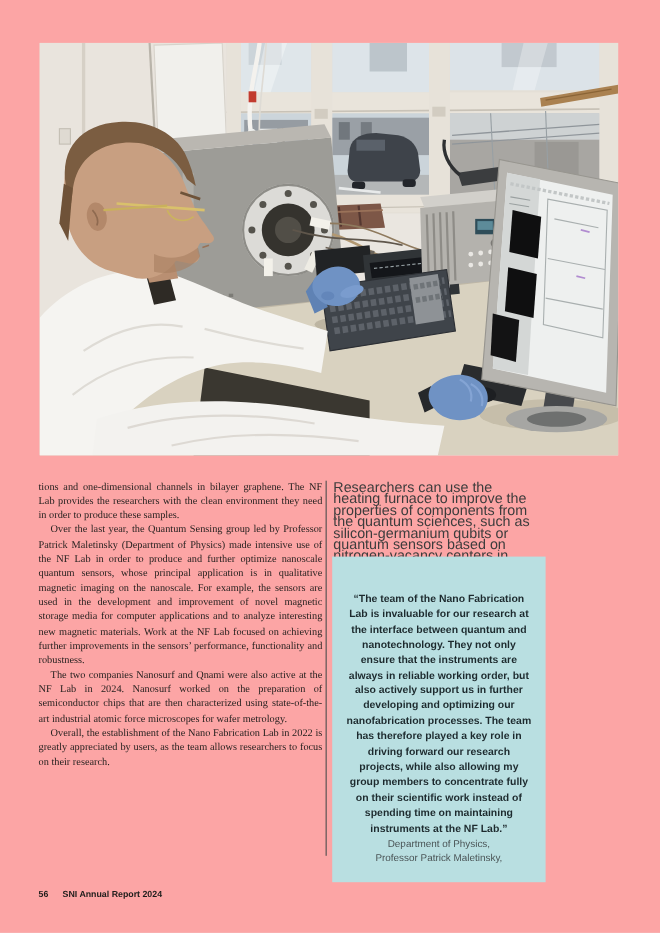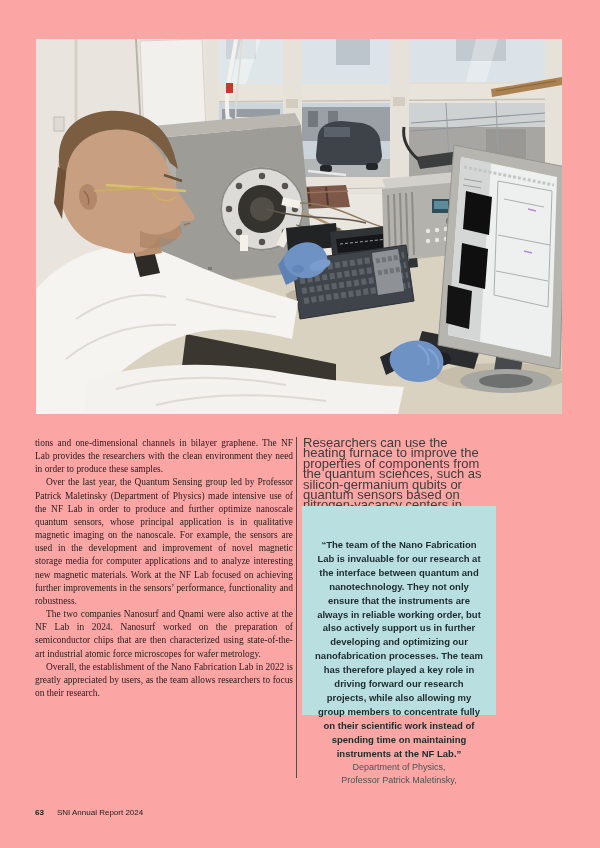--- a/index.html
+++ b/index.html
@@ -8,27 +8,27 @@
   .photo{position:absolute;left:36px;top:39px;width:526px;height:375px;overflow:hidden;background:#e9e5df;}
   .photo svg{display:block;width:100%;height:100%;}
   .left-col{position:absolute;left:35px;top:437px;width:258px;
     font-family:"Liberation Serif",serif;font-size:9.4px;line-height:13.15px;
     color:#272220;text-align:justify;}
   .left-col p{margin:0;}
   .left-col p + p{text-indent:11px;}
   .col-divider{position:absolute;left:296px;top:437px;width:1px;height:341px;background:#4d4d4d;}
   .caption{position:absolute;left:303px;top:438px;width:186px;
     font-size:13px;line-height:10.4px;color:#3c3c3c;}
-  .quote-box{position:absolute;left:302px;top:506px;width:194px;height:209px;
+  .quote-box{position:absolute;left:302px;top:506px;width:194px;height:296px;
     box-sizing:border-box;padding:32px 13px 0;text-align:center;}
   .quote-text{font-size:9.5px;line-height:13.9px;font-weight:bold;color:#1d2a2e;margin:0;}
   .quote-attr{font-size:9px;line-height:13.9px;color:#4a5456;margin:0;}
   .footer{position:absolute;left:35px;top:808px;font-size:8px;color:#1d1d1b;}
   .footer .pgnum{font-weight:bold;}
-  .footer .rpt{margin-left:13px;font-weight:normal;}
+  .footer .rpt{margin-left:13px;font-weight:bold;}
 </style>
 </head>
 <body>
 
 <div class="page">
 
   <div class="photo">
     <svg viewBox="0 0 526 375" preserveAspectRatio="none">
 
       <g>
@@ -302,16 +302,16 @@
 
   <div class="caption">Researchers can use the heating furnace to improve the properties of components from the quantum sciences, such as silicon-germanium qubits or quantum sensors based on nitrogen-vacancy centers in diamonds.</div>
 
   <div class="quote-box" id="quoteBox" style="background: rgb(185, 223, 225);">
     <p class="quote-text">“The team of the Nano Fabrication Lab is invaluable for our research at the interface between quantum and nanotechnology. They not only ensure that the instruments are always in reliable working order, but also actively support us in further developing and optimizing our nanofabrication processes. The team has therefore played a key role in driving forward our research projects, while also allowing my group members to concentrate fully on their scientific work instead of spending time on maintaining instruments at the NF Lab.”</p>
     <p class="quote-attr">Department of Physics,</p>
     <p class="quote-attr">Professor Patrick Maletinsky,</p>
   </div>
 
   <div class="footer">
-    <span class="pgnum">63</span><span class="rpt">SNI Annual Report 2024</span>
+    <span class="pgnum">56</span><span class="rpt">SNI Annual Report 2024</span>
   </div>
 
 </div>
 
 </body></html>

